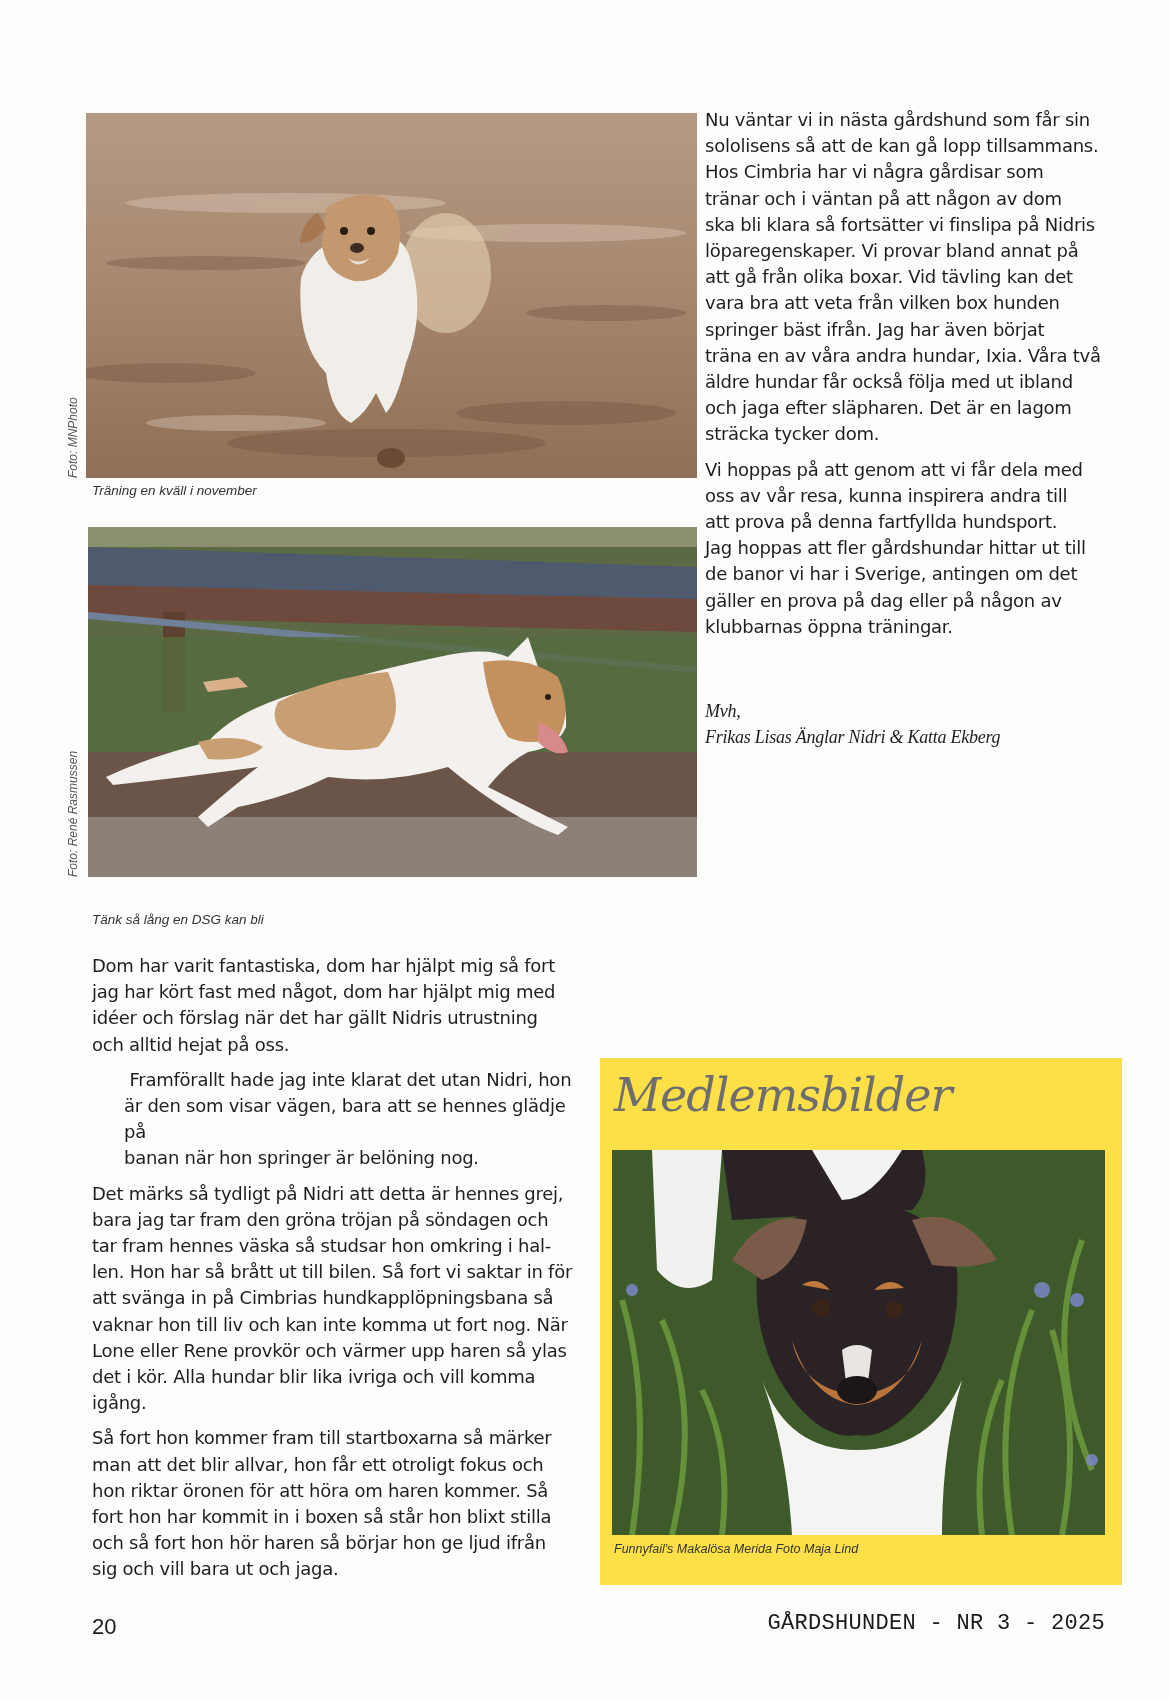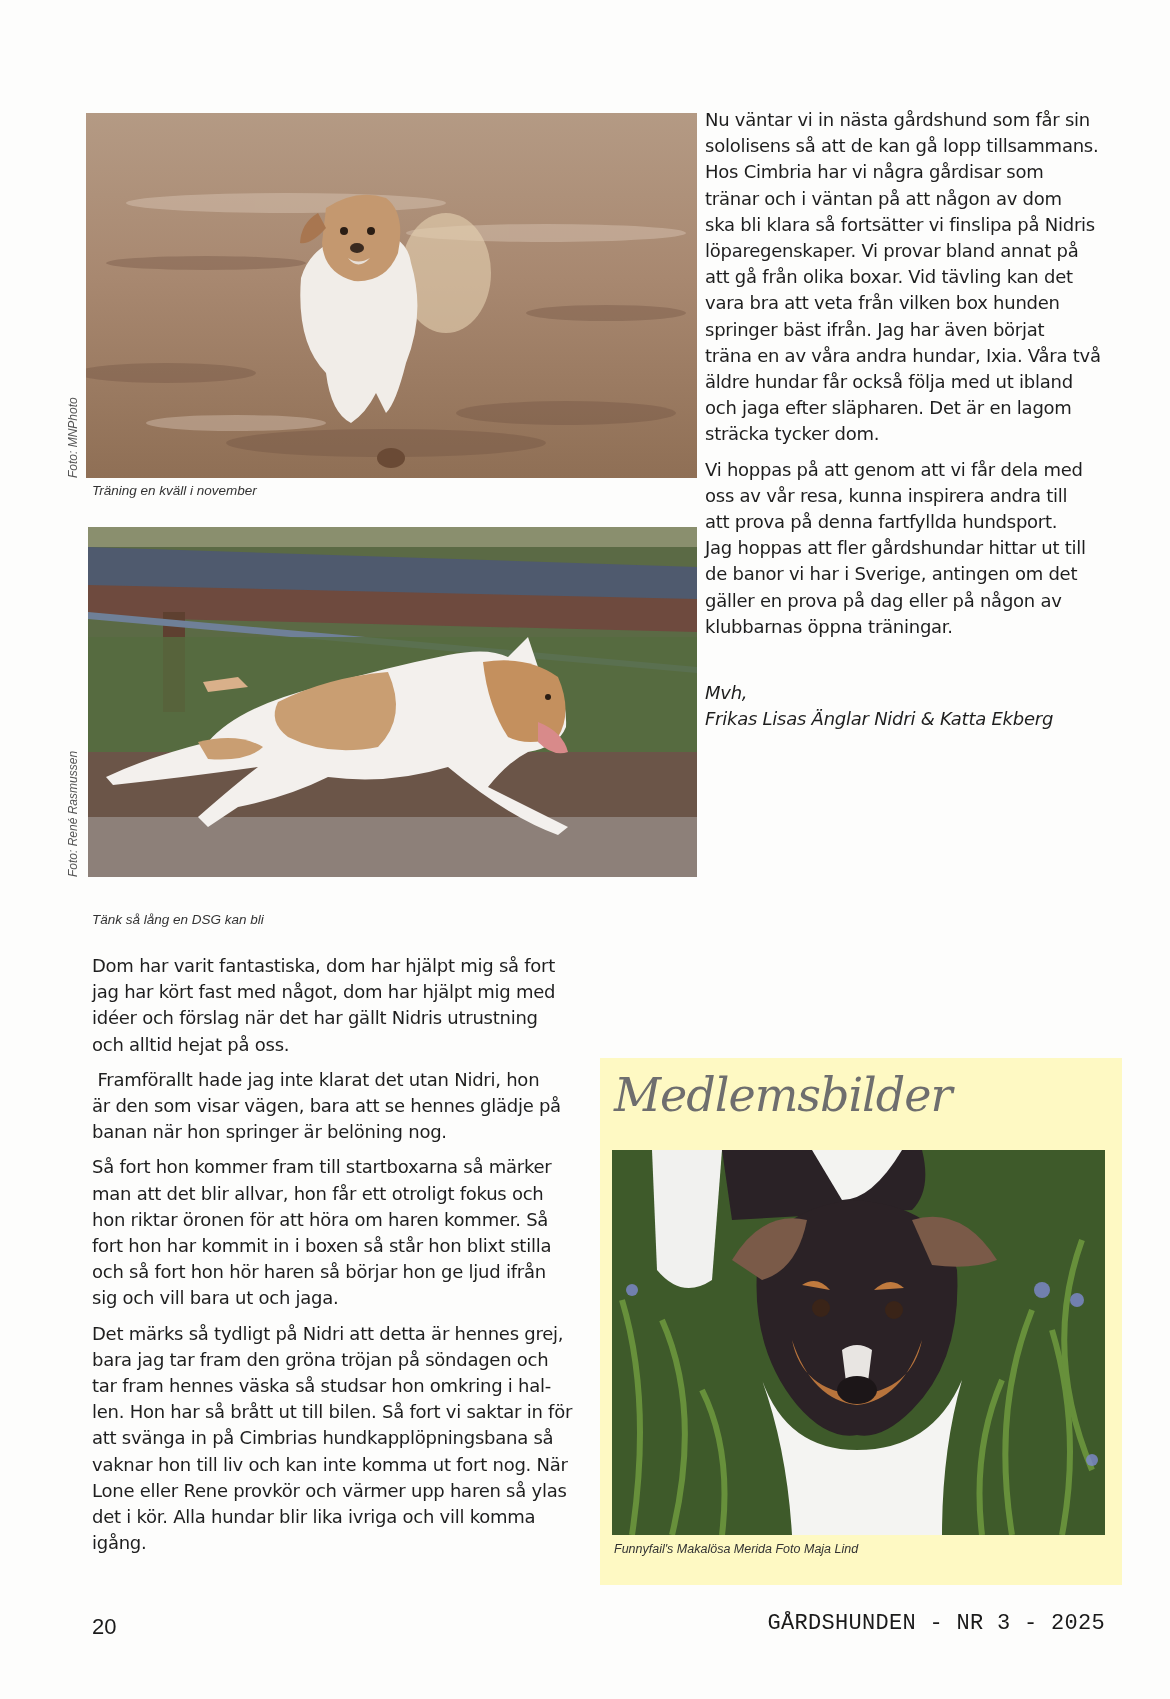--- a/index.html
+++ b/index.html
@@ -18,21 +18,21 @@
   }
   .caption {
     position: absolute; font-style: italic; font-size: 13.5px; color: #333;
     font-family: "Liberation Sans", sans-serif; white-space: nowrap;
   }
   .col { position: absolute; font-size: 18px; line-height: 26.2px; letter-spacing: -0.25px; }
   .col p { margin: 0 0 9px 0; white-space: pre-line; }
   .col .sig { font-style: italic; white-space: pre-line; }
   .member-box {
     position: absolute; left: 600px; top: 1058px; width: 522px; height: 527px;
-    background: #fef9c3;
+    background: #fde047;
   }
   .member-title {
     position: absolute; left: 14px; top: 10px; font-size: 46px; color: #6e6e6e;
     font-family: "DejaVu Serif", "Liberation Serif", serif; font-style: italic;
     letter-spacing: -1px;
   }
   .footer-num { position: absolute; left: 92px; top: 1614px; font-size: 22px; color: #1a1a1a; font-family: "Liberation Sans", sans-serif; }
   .footer-title { position: absolute; right: 65px; top: 1611px; font-size: 22px; color: #1a1a1a; font-family: Liberation Mono, monospace; letter-spacing: 0.3px; }
 </style>
 </head>
@@ -111,47 +111,47 @@
 äldre hundar får också följa med ut ibland
 och jaga efter släpharen. Det är en lagom
 sträcka tycker dom.</p>
   <p>Vi hoppas på att genom att vi får dela med
 oss av vår resa, kunna inspirera andra till
 att prova på denna fartfyllda hundsport.
 Jag hoppas att fler gårdshundar hittar ut till
 de banor vi har i Sverige, antingen om det
 gäller en prova på dag eller på någon av
 klubbarnas öppna träningar.</p>
-  <div class="sig" style="margin-top:40px;">Mvh,
+  <div class="sig" style="margin-top:58px;font-family:Liberation Serif, serif;">Mvh,
 Frikas Lisas Änglar Nidri &amp; Katta Ekberg</div>
 </div>
 
 <div class="col" style="left:92px; top:953px; width:500px;">
   <p>Dom har varit fantastiska, dom har hjälpt mig så fort
 jag har kört fast med något, dom har hjälpt mig med
 idéer och förslag när det har gällt Nidris utrustning
 och alltid hejat på oss.</p>
-  <p style="white-space:pre-wrap;"> Framförallt hade jag inte klarat det utan Nidri, hon
+  <p style="white-space:pre-wrap;margin-left:32px;"> Framförallt hade jag inte klarat det utan Nidri, hon
 är den som visar vägen, bara att se hennes glädje på
 banan när hon springer är belöning nog.</p>
-  <p>Så fort hon kommer fram till startboxarna så märker
-man att det blir allvar, hon får ett otroligt fokus och
-hon riktar öronen för att höra om haren kommer. Så
-fort hon har kommit in i boxen så står hon blixt stilla
-och så fort hon hör haren så börjar hon ge ljud ifrån
-sig och vill bara ut och jaga.</p>
   <p>Det märks så tydligt på Nidri att detta är hennes grej,
 bara jag tar fram den gröna tröjan på söndagen och
 tar fram hennes väska så studsar hon omkring i hal-
 len. Hon har så brått ut till bilen. Så fort vi saktar in för
 att svänga in på Cimbrias hundkapplöpningsbana så
 vaknar hon till liv och kan inte komma ut fort nog. När
 Lone eller Rene provkör och värmer upp haren så ylas
 det i kör. Alla hundar blir lika ivriga och vill komma
 igång.</p>
+  <p>Så fort hon kommer fram till startboxarna så märker
+man att det blir allvar, hon får ett otroligt fokus och
+hon riktar öronen för att höra om haren kommer. Så
+fort hon har kommit in i boxen så står hon blixt stilla
+och så fort hon hör haren så börjar hon ge ljud ifrån
+sig och vill bara ut och jaga.</p>
 </div>
 
 <div class="member-box">
   <div class="member-title">Medlemsbilder</div>
   <div class="photo" style="left:12px; top:92px; width:493px; height:385px;">
     <svg viewBox="0 0 493 385" preserveAspectRatio="none">
       <rect width="493" height="385" fill="#3e5a2a"></rect>
       <g stroke="#6f9a3e" stroke-width="6" fill="none" opacity="0.85">
         <path d="M20 385 Q40 250 10 150"></path>
         <path d="M60 385 Q90 260 50 170"></path>

